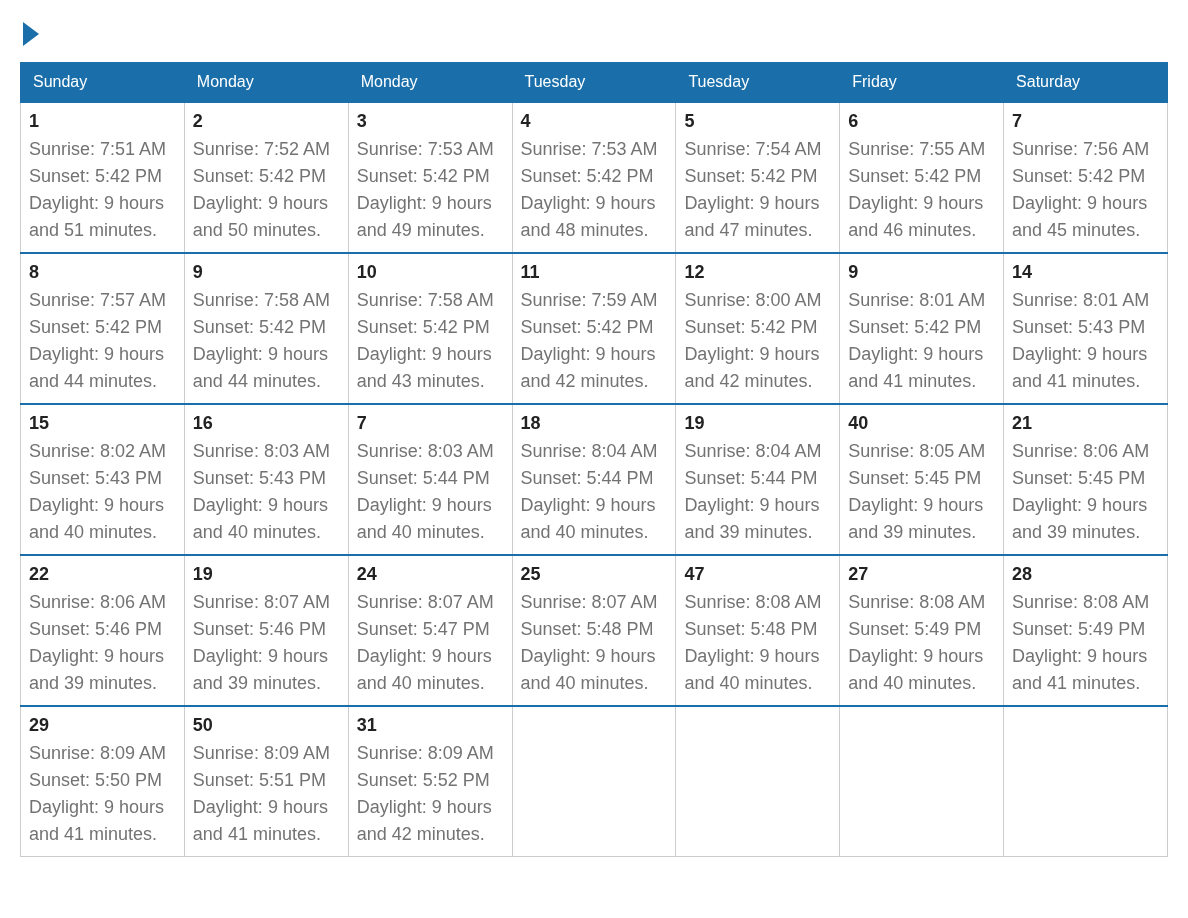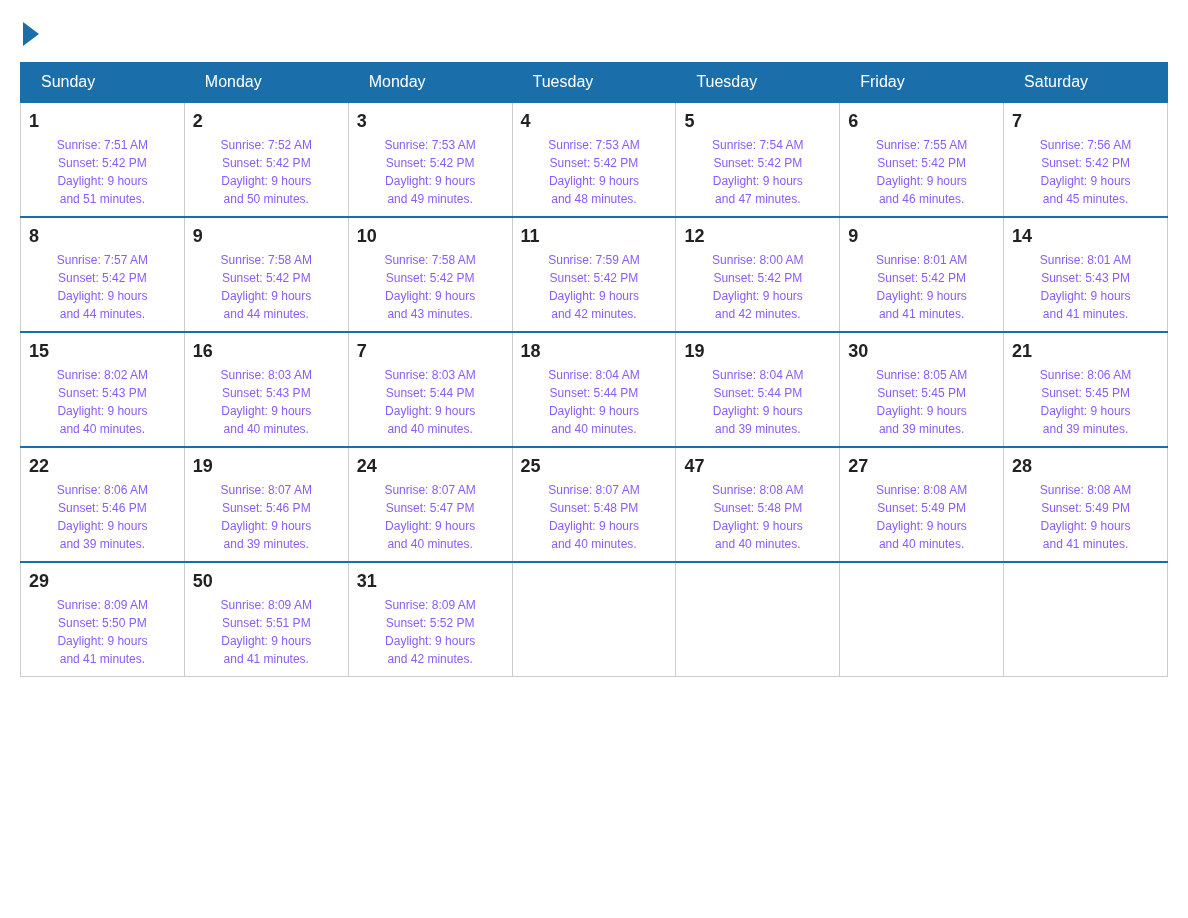--- a/index.html
+++ b/index.html
@@ -62,21 +62,21 @@
       margin-top: 4px;
     }
     table {
       width: 100%;
       border-collapse: collapse;
       table-layout: fixed;
     }
     thead th {
       background-color: #1a6fab;
       color: white;
-      padding: 10px 20px;
+      padding: 10px 12px;
       font-size: 16px;
       font-weight: normal;
       text-align: left;
       border: 1px solid #1a6fab;
     }
     tbody td {
       border: 1px solid #ccc;
       border-top: 2px solid #1a6fab;
       vertical-align: top;
       padding: 8px;
@@ -84,24 +84,23 @@
       color: #333;
       height: 110px;
     }
     .day-number {
       font-size: 18px;
       font-weight: bold;
       color: #222;
       margin-bottom: 4px;
     }
     .day-info {
-      font-size: 12px;
+      font-size: 18px;
       line-height: 1.5;
-      color: #8b5cf6;
-      text-align: center;
+      color: #737373;
     }
     tbody tr td:first-child {
       border-left: 1px solid #ccc;
     }
     .empty-cell {
       background: #fff;
       border-top: 2px solid #1a6fab;
     }
   </style>
 </head>
@@ -209,21 +208,21 @@
         </td>
         <td>
           <div class="day-number">18</div>
           <div class="day-info">Sunrise: 8:04 AM<br>Sunset: 5:44 PM<br>Daylight: 9 hours<br>and 40 minutes.</div>
         </td>
         <td>
           <div class="day-number">19</div>
           <div class="day-info">Sunrise: 8:04 AM<br>Sunset: 5:44 PM<br>Daylight: 9 hours<br>and 39 minutes.</div>
         </td>
         <td>
-          <div class="day-number">30</div>
+          <div class="day-number">40</div>
           <div class="day-info">Sunrise: 8:05 AM<br>Sunset: 5:45 PM<br>Daylight: 9 hours<br>and 39 minutes.</div>
         </td>
         <td>
           <div class="day-number">21</div>
           <div class="day-info">Sunrise: 8:06 AM<br>Sunset: 5:45 PM<br>Daylight: 9 hours<br>and 39 minutes.</div>
         </td>
       </tr>
       <tr>
         <td>
           <div class="day-number">22</div>

